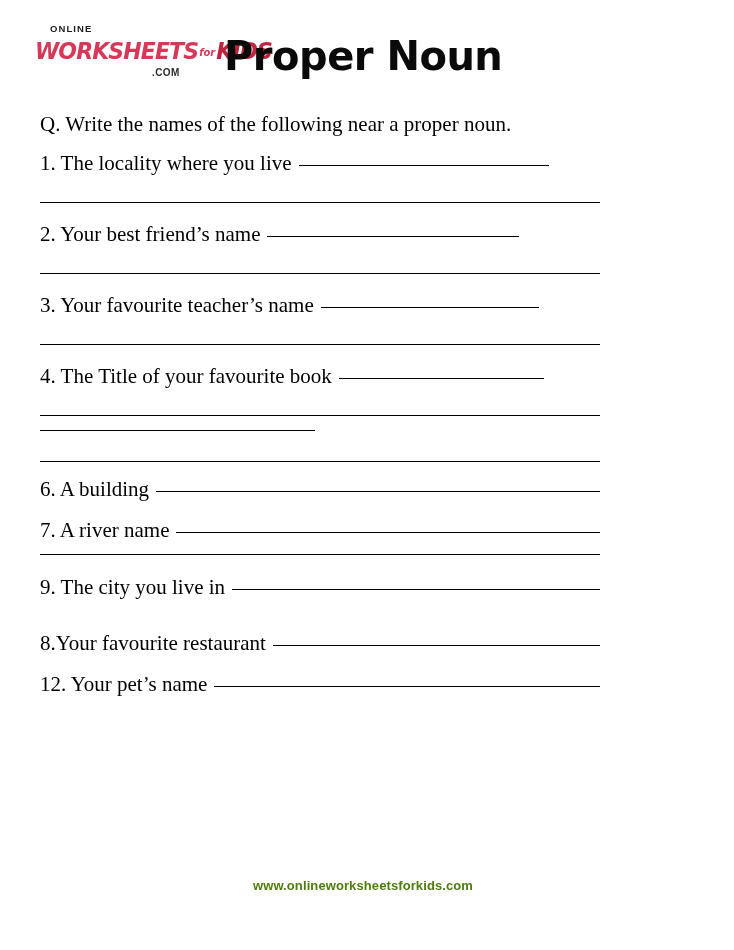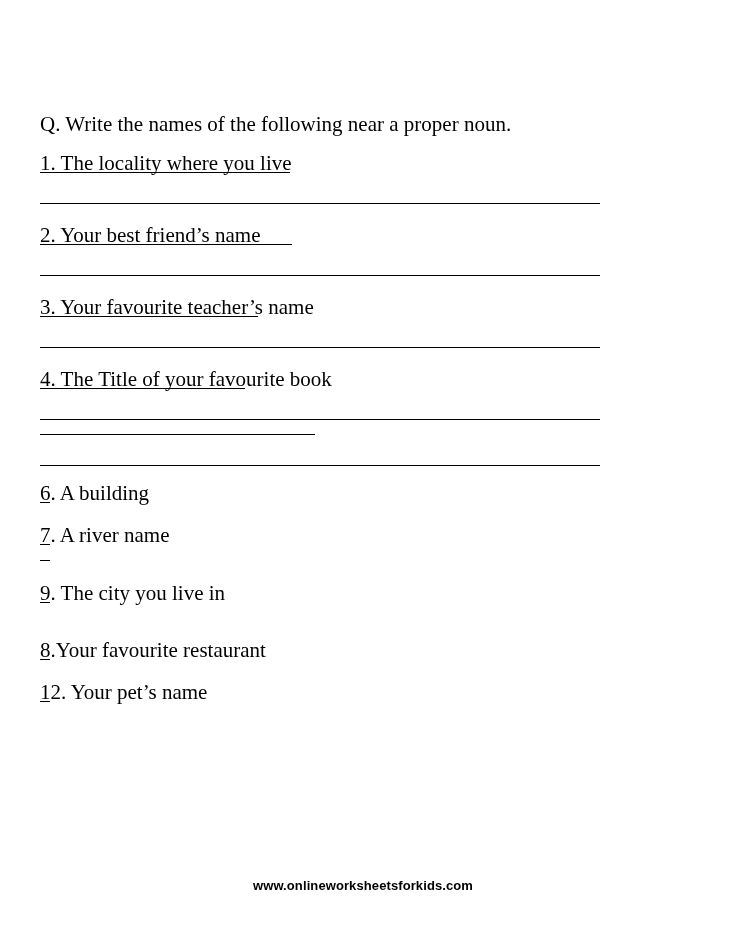--- a/index.html
+++ b/index.html
@@ -128,21 +128,20 @@
     width: 560px;
   }
 
   .q-row {
     position: relative;
     display: flex;
     align-items: baseline;
     font-size: 21px;
     line-height: 26px;
     white-space: nowrap;
-    flex-direction: column;
   }
   .q-text {
     flex: 0 0 auto;
     padding-right: 7px;
   }
   .q-rule {
     flex: 1 1 auto;
     min-width: 10px;
     border-bottom: 1.6px solid #000000;
     transform: translateY(-4px);
@@ -156,28 +155,40 @@
   .footer {
     position: absolute;
     left: 0;
     top: 878px;
     width: 726px;
     text-align: center;
     font-family: "Liberation Sans", sans-serif;
     font-weight: 700;
     font-size: 13px;
     letter-spacing: 0.1px;
-    color: #000000;
+    color: #4d7c0f;
   }
 </style>
 </head>
 <body>
 
 <div class="page">
 
+  <div class="header">
+
+    <div class="logo">
+      <div class="logo-online">ONLINE</div>
+      <div class="logo-main">
+        <div class="logo-word"><span>WORKSHEETS</span><span class="logo-for">for</span><span class="logo-kids">KIDS</span></div>
+      </div>
+      <div class="logo-com">.COM</div>
+    </div>
+
+    <div class="doc-title">Proper Noun</div>
+  </div>
 
   <div class="instruction">Q. Write the names of the following near a proper noun.</div>
 
   <div class="questions" id="questions">
       <div class="q-row">
         <span class="q-text">1. The locality where you live</span>
         <span class="q-rule" style="flex: 0 0 auto; width: 250px;"></span>
       </div>
       <div style="height: 26px;"></div>
       <div class="q-contrule"></div>

